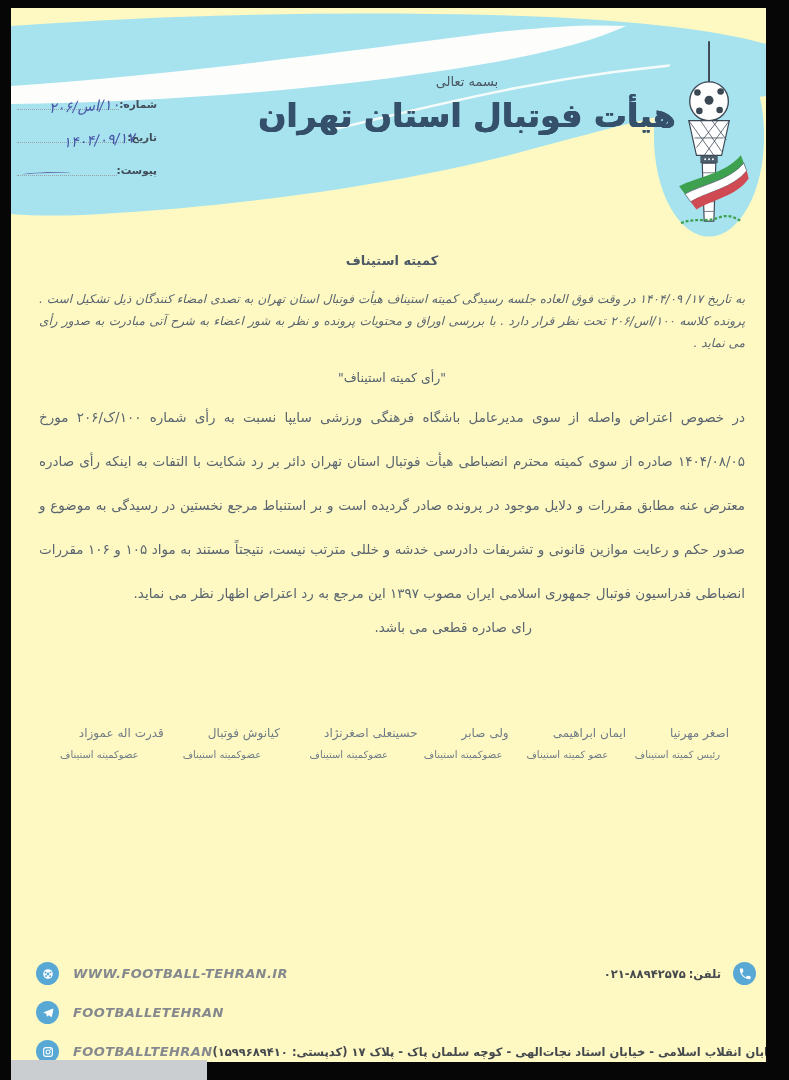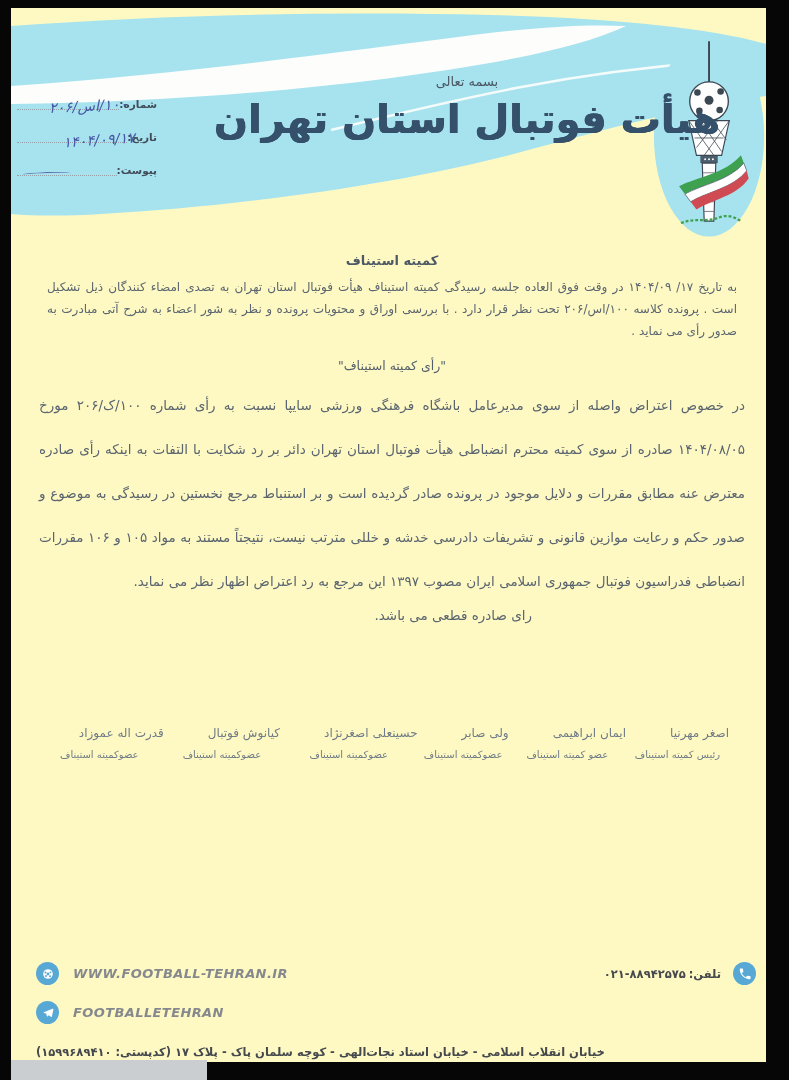--- a/index.html
+++ b/index.html
@@ -13,21 +13,21 @@
   }
   
   .wave-svg{position:absolute;left:0;top:0;width:755px;height:250px;}
   .logo-svg{position:absolute;right:-2px;top:20px;width:116px;height:218px;}
   .bismillah{
     position:absolute;left:170px;top:66px;width:572px;text-align:center;
     font-size:13px;color:#4a5663;
   }
   .org-title{
     position:absolute;left:170px;top:88px;width:572px;text-align:center;
-    font-size:40px;font-weight:bold;color:#35506a;
+    font-size:33px;font-weight:bold;color:#35506a;
     text-shadow:0.4px 0 0 #35506a,-0.4px 0 0 #35506a;
   }
   
   .meta{
     position:absolute;left:6px;top:88px;width:140px;direction:rtl;
     font-size:10.5px;color:#414c58;
   }
   .meta .frow{display:flex;align-items:flex-end;margin-bottom:19px;}
   .meta .flabel{font-weight:bold;white-space:nowrap;}
   .meta .fline{flex:1;border-bottom:1px dotted #99a0a7;height:13px;position:relative;}
@@ -39,24 +39,24 @@
   .pen-dash{
     position:absolute;left:6px;bottom:-1px;width:48px;height:3px;
     border-top:1.6px solid #5a66a8;border-radius:50%;transform:rotate(-1.5deg);
   }
   
   .content{
     position:absolute;left:28px;top:245px;width:706px;direction:rtl;
     color:#5a6570;
   }
   .committee-heading{
-    text-align:center;font-size:13px;font-weight:bold;color:#4d5a66;margin:0 0 8px 0;
+    text-align:center;font-size:13px;font-weight:bold;color:#4d5a66;margin:0 0 20px 0;
   }
   .intro{
-    margin:8px;font-size:12px;line-height:22px;text-align:justify;
+    margin:0;font-size:12px;line-height:22px;text-align:justify;font-style:italic;
   }
   .verdict-title{
     text-align:center;font-size:12.5px;color:#53606c;margin:16px 0 0 0;
   }
   .verdict{
     margin:10px 0 0 0;font-size:13.5px;line-height:44px;text-align:justify;
   }
   .final-line{
     margin:4px 0 0 0;font-size:13.5px;padding-left:0;padding-right:213px;
   }
@@ -224,20 +224,30 @@
       <div class="fl">
         <span class="ficon">
           <svg viewBox="0 0 24 24">
               <path fill="#fff" d="M20.7 4.4 4.9 10.5c-.8.3-.8 1 0 1.3l3.9 1.2 1.4 4.4c.2.7.8.8 1.3.3l2-1.9 3.9 2.9c.5.4 1.2.1 1.3-.5l2.6-12.6c.2-.9-.5-1.5-1.6-1.2z"></path>
             </svg>
         </span>
         <span class="latin">FOOTBALLETEHRAN</span>
       </div>
     </div>
     <div class="frow">
+      <div class="fl">
+        <span class="ficon">
+          <svg viewBox="0 0 24 24">
+              <rect x="4.5" y="4.5" width="15" height="15" rx="4" fill="none" stroke="#fff" stroke-width="1.8"></rect>
+              <circle cx="12" cy="12" r="3.4" fill="none" stroke="#fff" stroke-width="1.8"></circle>
+              <circle cx="16.6" cy="7.4" r="1.2" fill="#fff"></circle>
+            </svg>
+        </span>
+        <span class="latin">FOOTBALLTEHRAN</span>
+      </div>
       <div class="fr">
 
         <span class="farsi">خیابان انقلاب اسلامی - خیابان استاد نجات‌الهی - کوچه سلمان پاک - پلاک ۱۷ (کدپستی: ۱۵۹۹۶۸۹۴۱۰)</span>
       </div>
     </div>
   </div>
 
 </div>
 
 <div class="scan-strip"></div>

